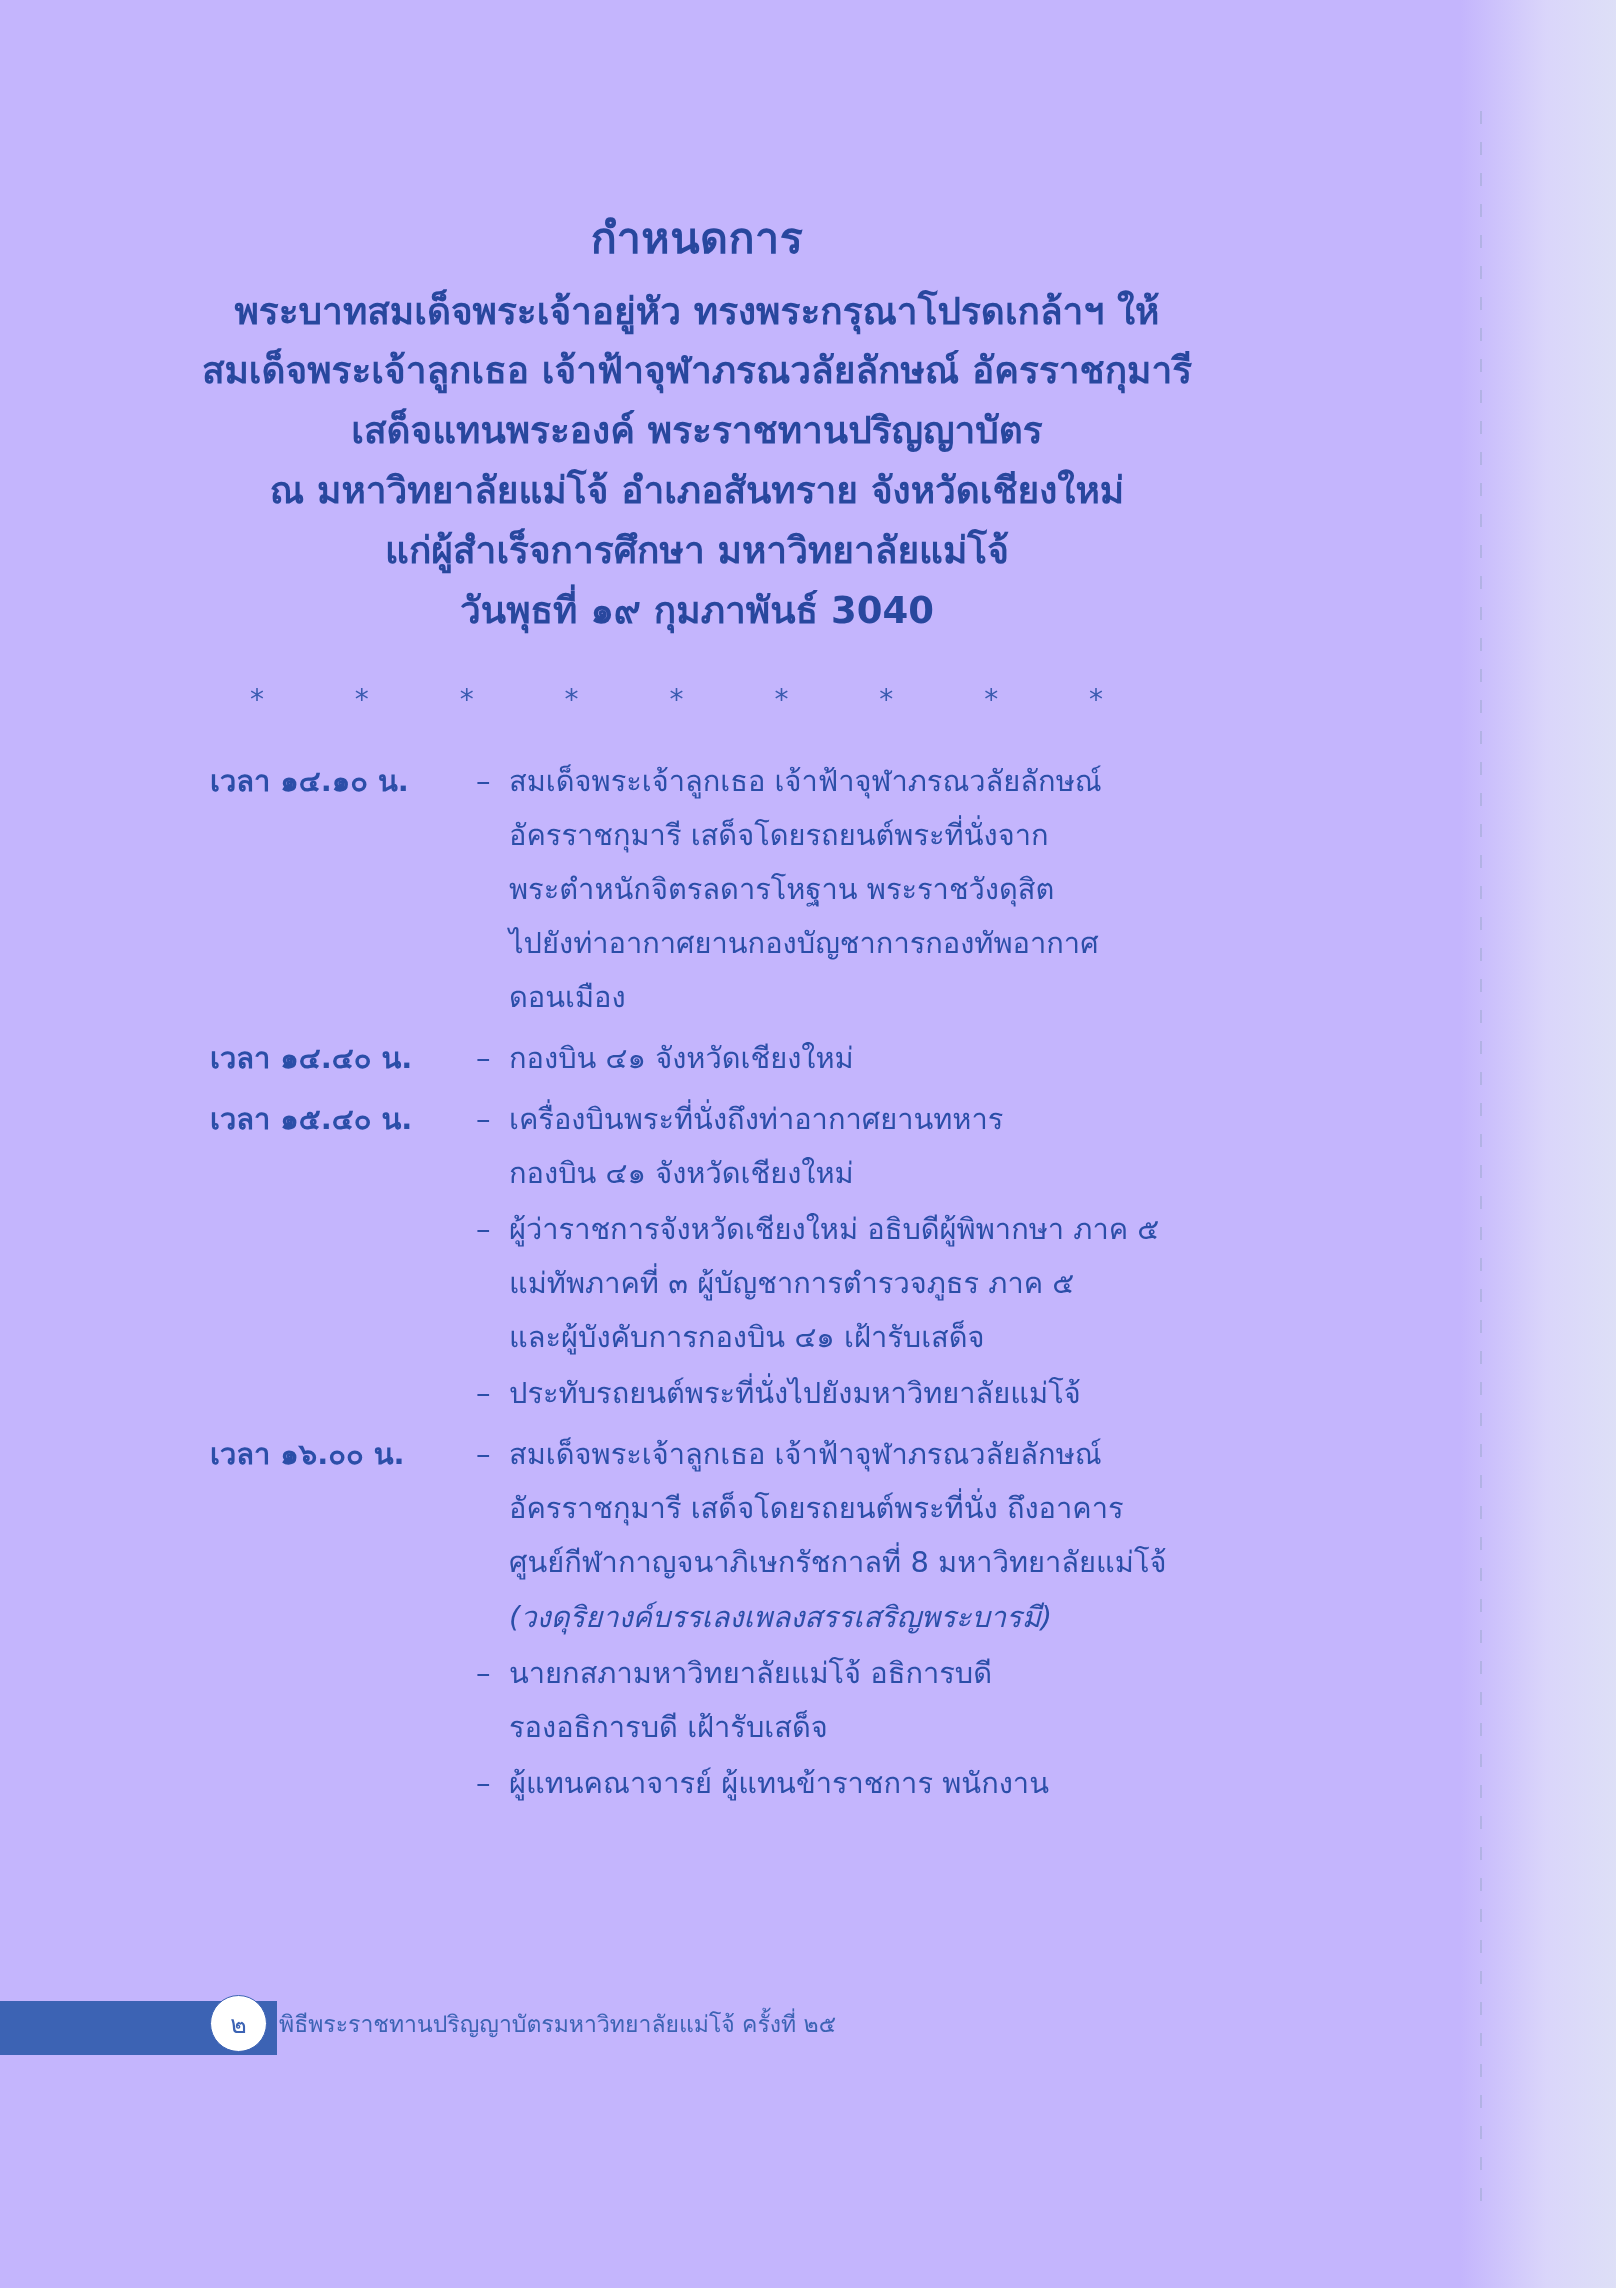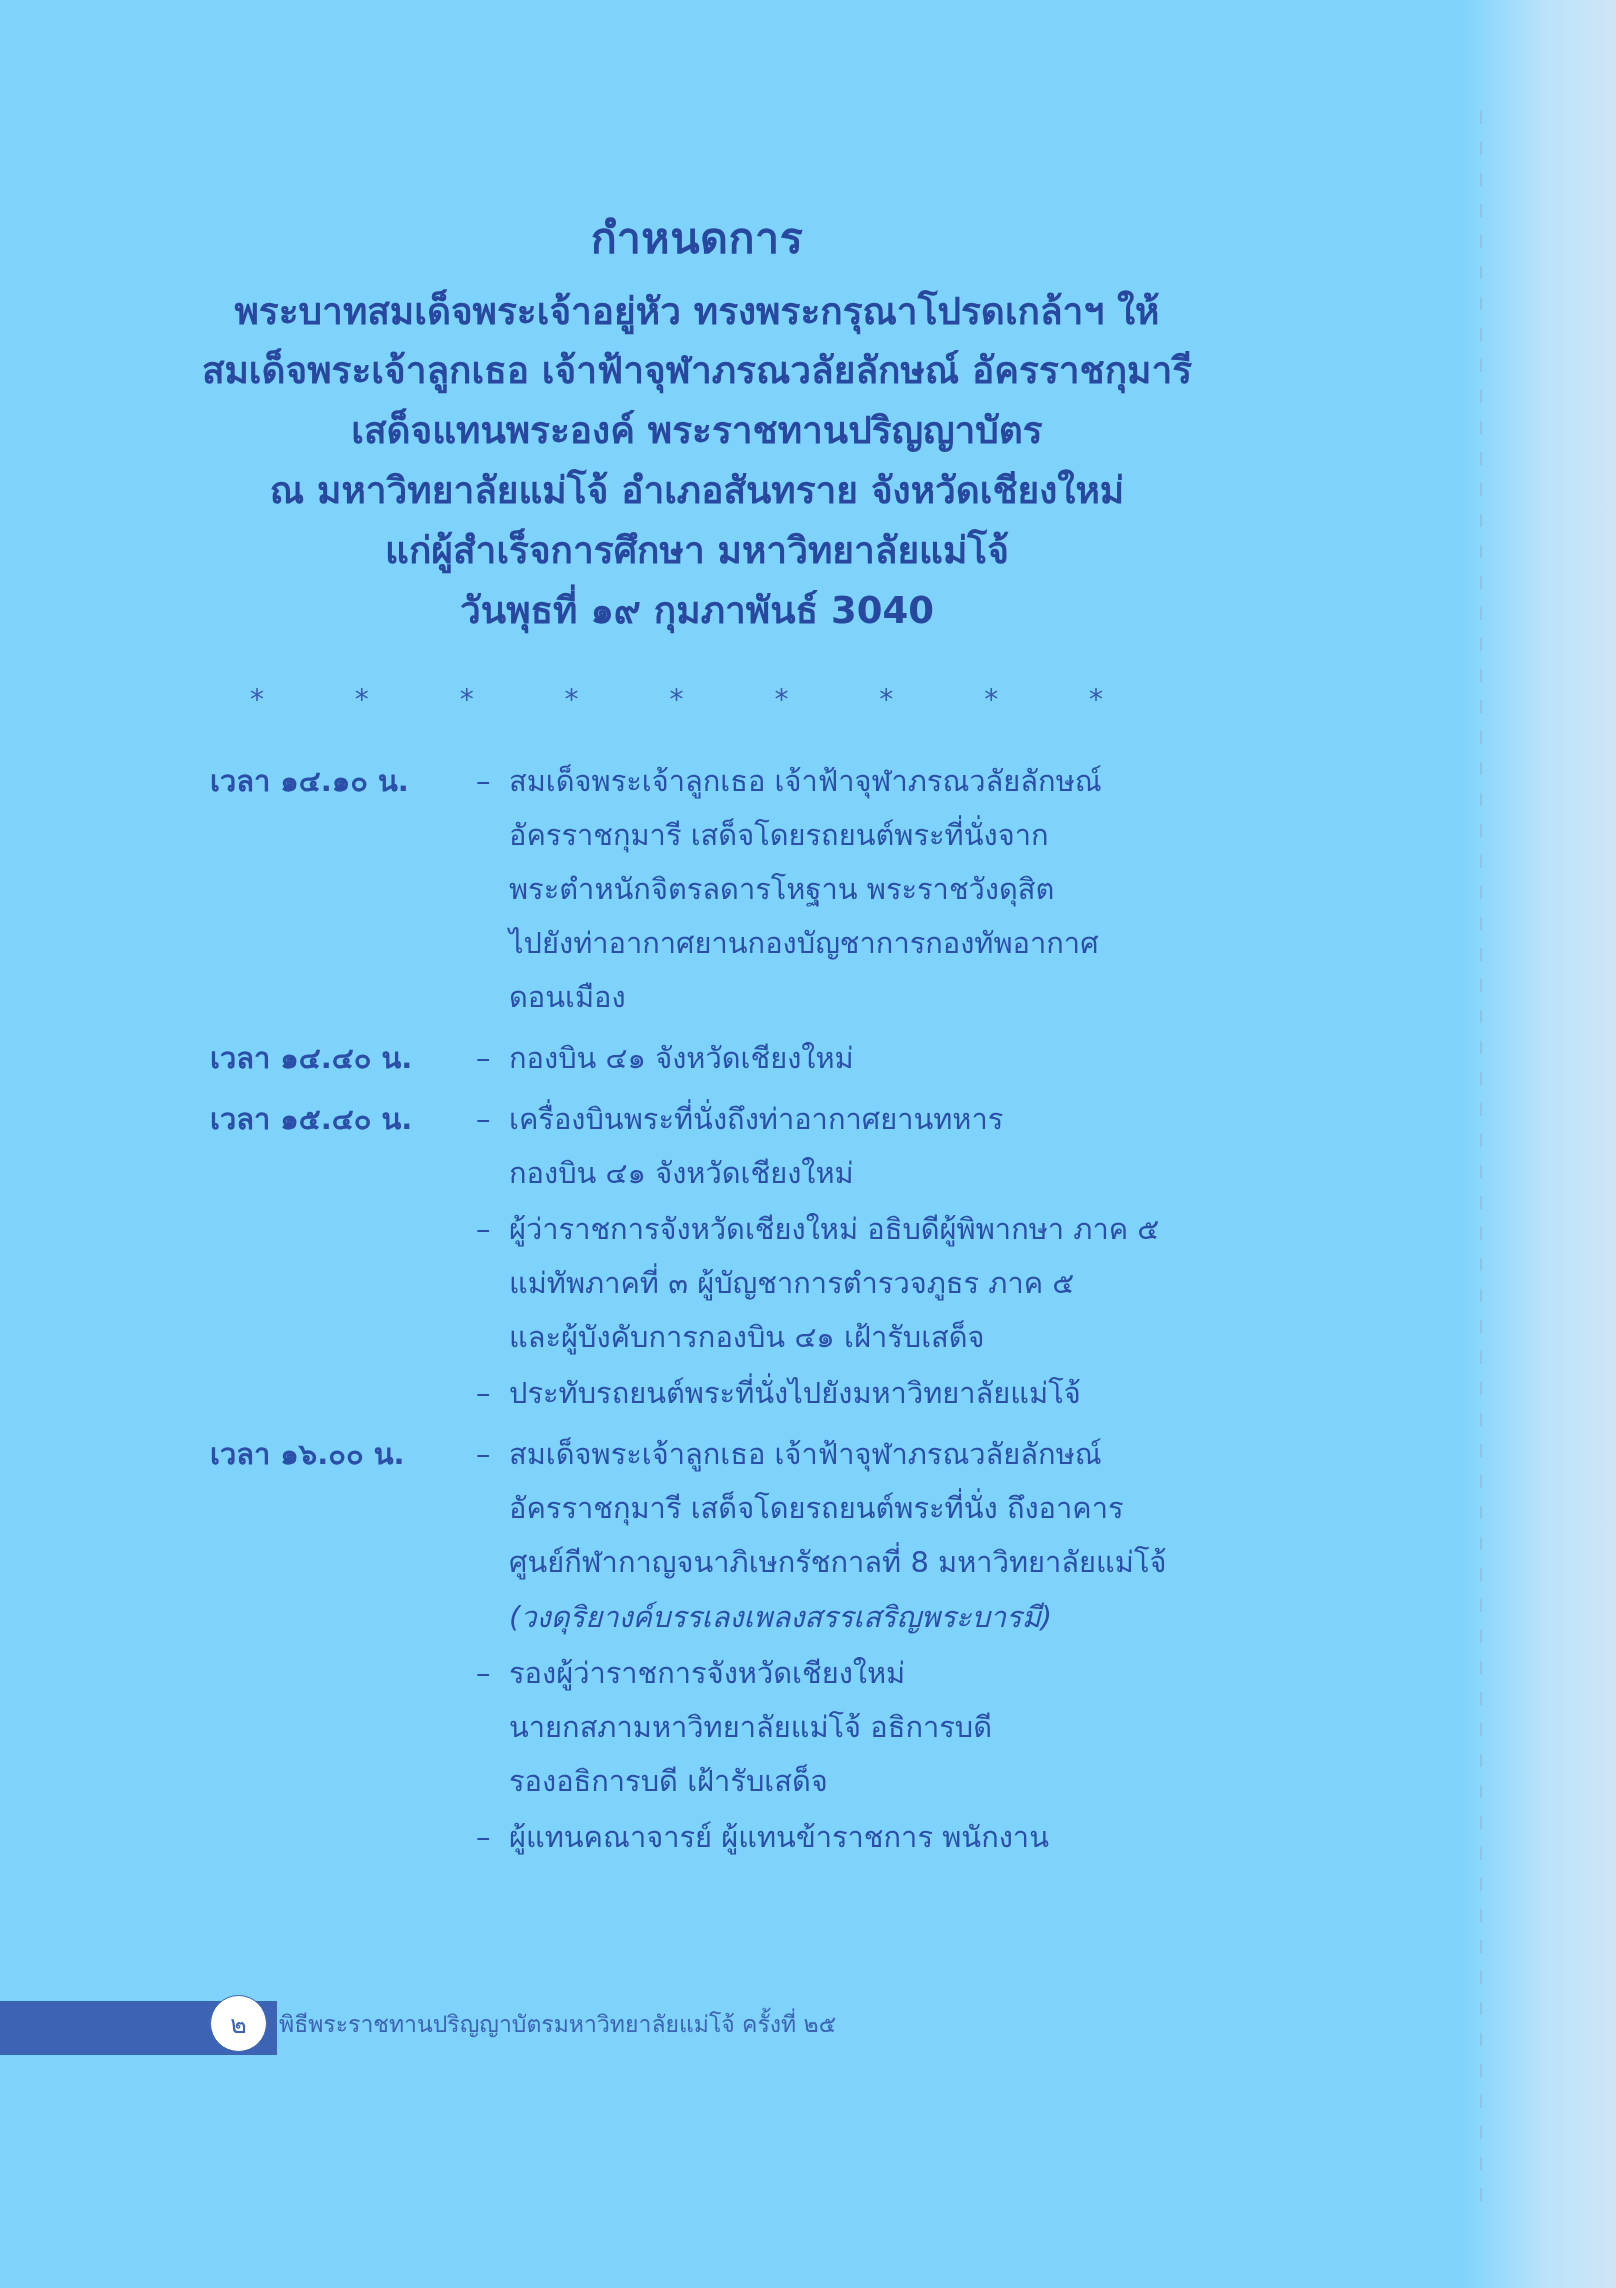--- a/index.html
+++ b/index.html
@@ -4,21 +4,21 @@
 <style>
   html, body {
     margin: 0;
     padding: 0;
     background: #ffffff;
   }
   .page {
     position: relative;
     width: 1617px;
     height: 2289px;
-    background: #7dd3fc;
+    background: #c4b5fd;
     overflow: hidden;
     font-family: "DejaVu Sans", "Liberation Sans", sans-serif;
     color: #2b4ea8;
   }
 
   
   .scan-edge {
     position: absolute;
     top: 0;
     right: 0;
@@ -240,21 +240,20 @@
         </div>
         <div class="item">
           <div class="dash"></div>
           <div class="item-lines">
             <div class="line italic">(วงดุริยางค์บรรเลงเพลงสรรเสริญพระบารมี)</div>
           </div>
         </div>
         <div class="item">
           <div class="dash">–</div>
           <div class="item-lines">
-            <div class="line">รองผู้ว่าราชการจังหวัดเชียงใหม่</div>
             <div class="line">นายกสภามหาวิทยาลัยแม่โจ้ อธิการบดี</div>
             <div class="line">รองอธิการบดี เฝ้ารับเสด็จ</div>
           </div>
         </div>
         <div class="item">
           <div class="dash">–</div>
           <div class="item-lines">
             <div class="line">ผู้แทนคณาจารย์ ผู้แทนข้าราชการ พนักงาน</div>
           </div>
         </div>

